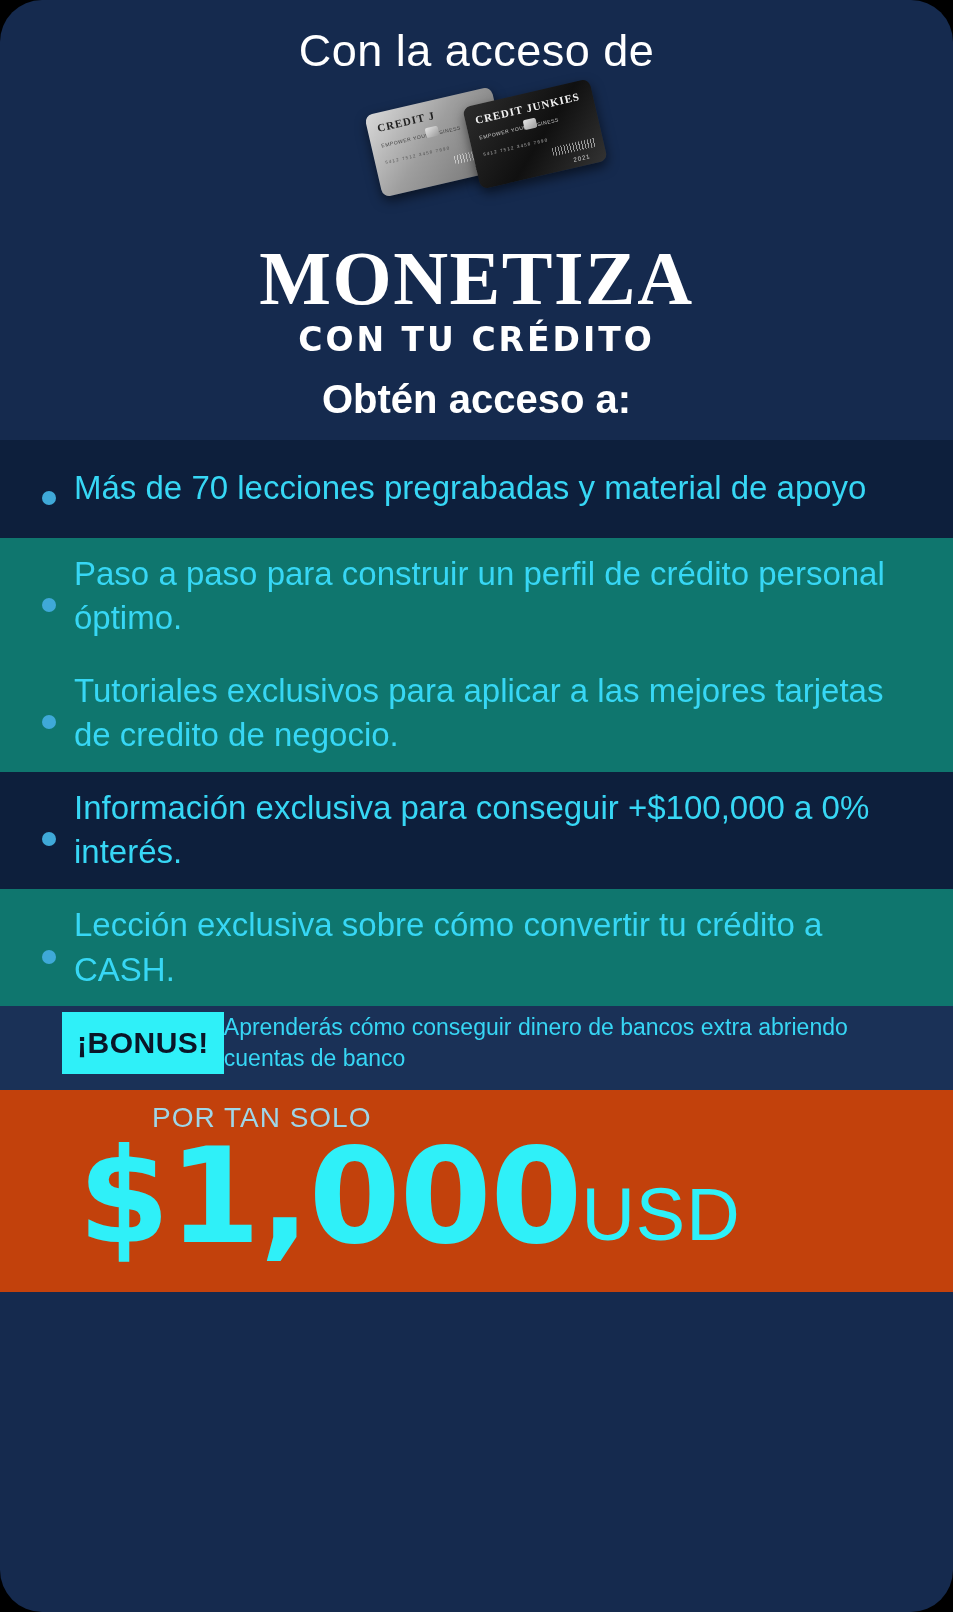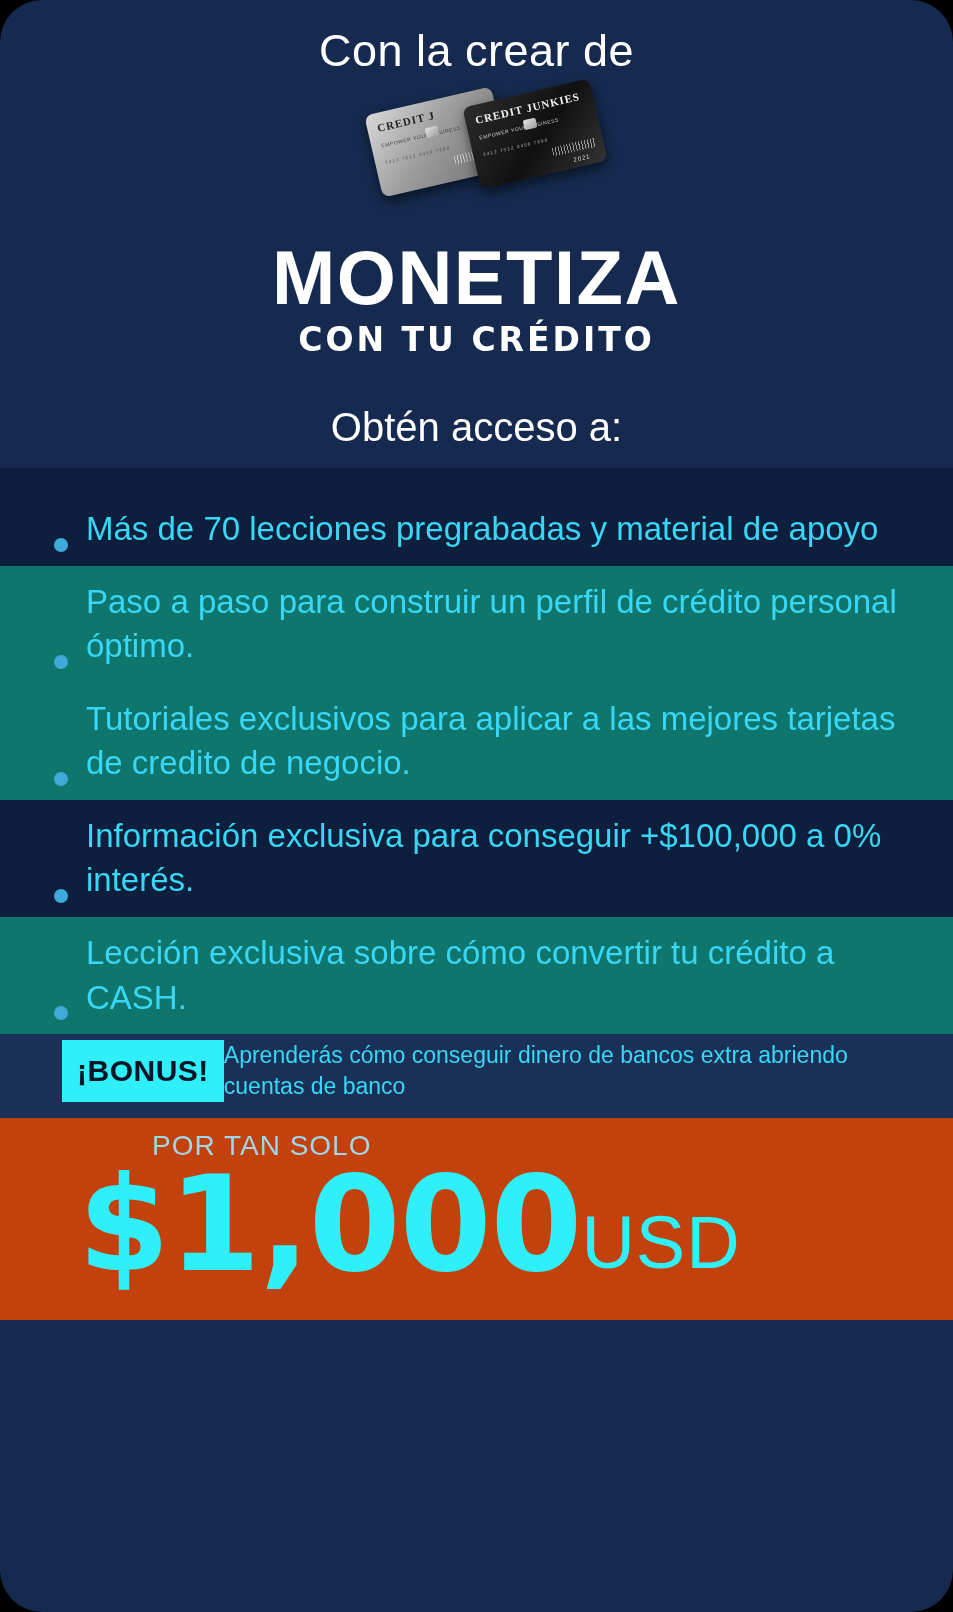--- a/index.html
+++ b/index.html
@@ -126,48 +126,48 @@
   .logo-wrap {
     text-align: center;
     margin-top: 2px;
   }
   .logo-main {
     color: #ffffff;
     font-size: 76px;
     font-weight: 900;
     letter-spacing: 1.5px;
     line-height: .95;
-    font-family: Liberation Sans, sans-serif;
+    font-family: Liberation Serif, serif;
   }
   .logo-sub {
     color: #ffffff;
     font-size: 33px;
     font-weight: 800;
     letter-spacing: 3px;
     margin-top: 6px;
     font-family: "DejaVu Sans", sans-serif;
   }
 
   .subheadline {
     text-align: center;
     color: #ffffff;
     font-size: 40px;
-    margin-top: 46px;
+    margin-top: 18px;
     margin-bottom: 18px;
-    font-weight: 400;
+    font-weight: 700;
   }
 
   
   .benefits {
     width: 100%;
   }
   .benefit {
     display: flex;
-    align-items: flex-end;
-    padding: 14px 26px 14px 46px;
+    align-items: center;
+    padding: 14px 26px 14px 34px;
     box-sizing: border-box;
     min-height: 98px;
   }
   .benefit.even { background: #0d1f3c; }
   .benefit.odd  { background: #0f766e; }
   .bullet {
     flex: 0 0 auto;
     width: 14px;
     height: 14px;
     border-radius: 50%;
@@ -249,21 +249,21 @@
     letter-spacing: 1px;
     margin-top: 10px;
   }
 </style>
 </head>
 <body>
 
 <div class="card">
 
   <div class="header">
-    <div class="headline">Con la crear de</div>
+    <div class="headline">Con la acceso de</div>
   </div>
 
   <div class="cards-art">
     <div class="cc cc-silver">
       <div class="brand">CREDIT J</div>
       <div class="tag">EMPOWER YOUR BUSINESS</div>
       <div class="chip"></div>
       <div class="numline">5412 7512 3456 7890</div>
       <div class="stripe"></div>
       <div class="year">2021</div>

